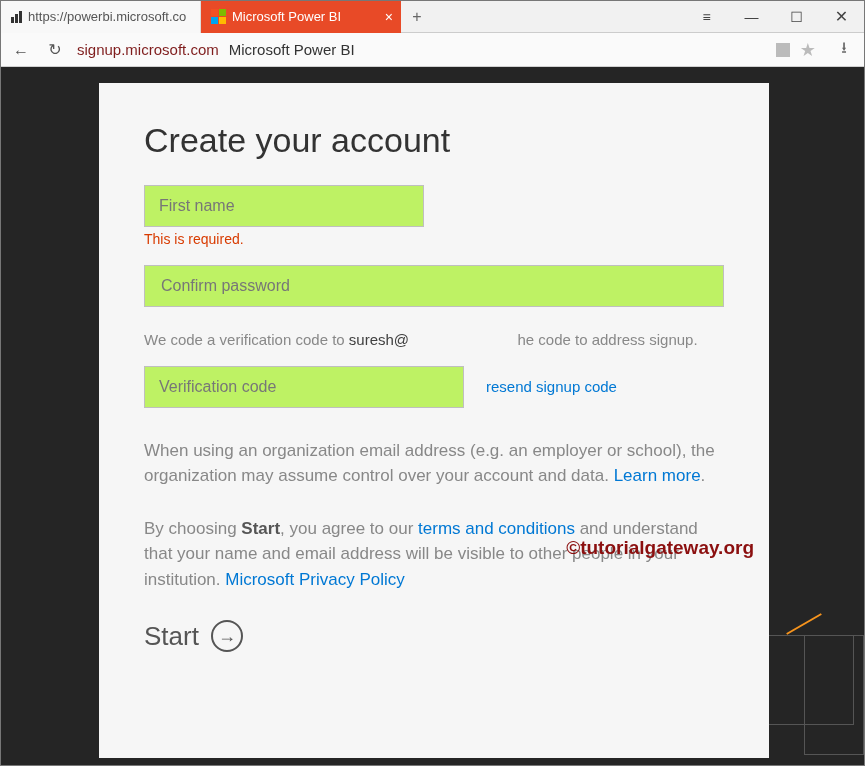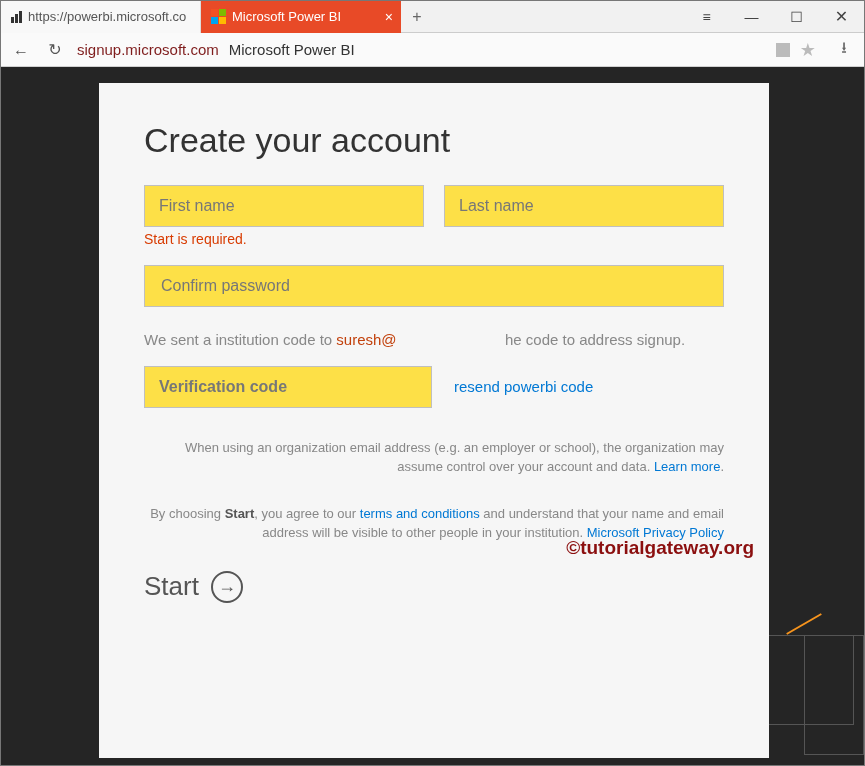--- a/index.html
+++ b/index.html
@@ -30,42 +30,42 @@
   
   .viewport { background: #252525; height: calc(766px - 32px - 34px - 2px); position: relative; }
   .bg-art { position: absolute; bottom: 0; right: 0; width: 360px; height: 250px; pointer-events: none; }
   .bg-art div { border: 1px solid #555; position: absolute; }
   
   .card { position: absolute; left: 98px; top: 16px; width: 670px; height: 675px; background: #f6f6f6; padding: 38px 45px 20px 45px; }
   
   h1 { font-size: 34px; font-weight: 300; color: #333; margin-bottom: 25px; }
   
   .row { display: flex; gap: 20px; }
-  .field { border: 1px solid #bfbfbf; background: #fde047; height: 42px; padding: 0 14px; font-size: 16px; color: #777; display: flex; align-items: center; width: 100%; }
+  .field { border: 1px solid #bfbfbf; background: #bef264; height: 42px; padding: 0 14px; font-size: 16px; color: #777; display: flex; align-items: center; width: 100%; }
   .half { width: 280px; }
   .field.mtop { margin-top: 12px; }
   .field.mtop2 { margin-top: 18px; padding-left: 16px; }
   
   .error { color: #d83b01; font-size: 14px; margin-top: 4px; }
   
   .verify-text { color: #888; font-size: 15px; margin-top: 22px; line-height: 1.5; }
-  .verify-text .email { color: #c2410c; font-weight: 400; }
+  .verify-text .email { color: #404040; font-weight: 400; }
   
   .verify-row { display: flex; align-items: center; gap: 22px; margin-top: 14px; }
-  .verify-row .field { width: 288px; font-weight: bold; }
+  .verify-row .field { width: 320px; }
   .link { color: #0078d4; font-size: 15px; text-decoration: none; }
   
   .select { border: 1px solid #666; background: #fff; height: 36px; width: 260px; padding: 0 10px; font-size: 16px; color: #444; display: flex; align-items: center; justify-content: space-between; margin-top: 24px; }
   .select .caret { font-size: 11px; }
   
   .small-link { color: #0078d4; font-size: 14px; margin-top: 6px; display: inline-block; }
   
   .watermark { position: absolute; right: 110px; top: 440px; color: #8b0f0f; font-weight: bold; font-size: 19px; margin-top: 30px; }
   
-  .legal { color: #888; font-size: 13px; line-height: 1.5; margin-top: 30px; text-align: right; }
+  .legal { color: #888; font-size: 17px; line-height: 1.5; margin-top: 30px; }
   .legal b { color: #555; font-weight: 600; }
   .legal a { color: #0078d4; text-decoration: none; }
   .legal + .legal { margin-top: 27px; }
   
   .start { display: flex; align-items: center; gap: 12px; margin-top: 28px; color: #555; }
   .start .label { font-size: 26px; font-weight: 300; }
   .start .circle { width: 32px; height: 32px; border: 2px solid #555; border-radius: 50%; display: flex; align-items: center; justify-content: center; font-size: 18px; }
 
   
   .favicon-bars { display:inline-flex; gap:1px; align-items:flex-end; }
@@ -131,33 +131,32 @@
     <div style="width:140px;height:100px;right:150px;bottom:20px"></div>
     <div style="width:80px;height:80px;right:190px;bottom:120px;border-radius:4px"></div>
     <div style="width:40px;height:2px;right:40px;bottom:140px;border:none;border-top:2px solid #f7941d;transform:rotate(-30deg)"></div>
   </div>
 
   <div class="card">
     <h1>Create your account</h1>
 
     <div class="row">
       <div class="field half">First name</div>
-      <div class="field half">Last name</div>
     </div>
-    <div class="error">Start is required.</div>
+    <div class="error">This is required.</div>
 
     <div class="field mtop2">Confirm password</div>
 
     <div class="verify-text">
-      <span>We sent a institution code to </span><span class="email">suresh@</span>&nbsp;&nbsp;&nbsp;&nbsp;&nbsp;&nbsp;&nbsp;&nbsp;&nbsp;&nbsp;&nbsp;&nbsp;&nbsp;&nbsp;&nbsp;&nbsp;&nbsp;&nbsp;&nbsp;&nbsp;&nbsp;&nbsp;&nbsp;&nbsp;&nbsp;&nbsp;<span>he code to address signup.</span>
+      <span>We code a verification code to </span><span class="email">suresh@</span>&nbsp;&nbsp;&nbsp;&nbsp;&nbsp;&nbsp;&nbsp;&nbsp;&nbsp;&nbsp;&nbsp;&nbsp;&nbsp;&nbsp;&nbsp;&nbsp;&nbsp;&nbsp;&nbsp;&nbsp;&nbsp;&nbsp;&nbsp;&nbsp;&nbsp;&nbsp;<span>he code to address signup.</span>
     </div>
 
     <div class="verify-row">
       <div class="field">Verification code</div>
-      <a class="link">resend powerbi code</a>
+      <a class="link">resend signup code</a>
     </div>
 
 
     <div class="legal">
       <span>When using an organization email address (e.g. an employer or school), the organization may assume control over your account and data. </span><a>Learn more</a>.
     </div>
     <div class="legal">
       <span>By choosing </span><b>Start</b><span>, you agree to our </span><a>terms and conditions</a><span> and understand that your name and email address will be visible to other people in your institution. </span><a>Microsoft Privacy Policy</a>
     </div>
 

